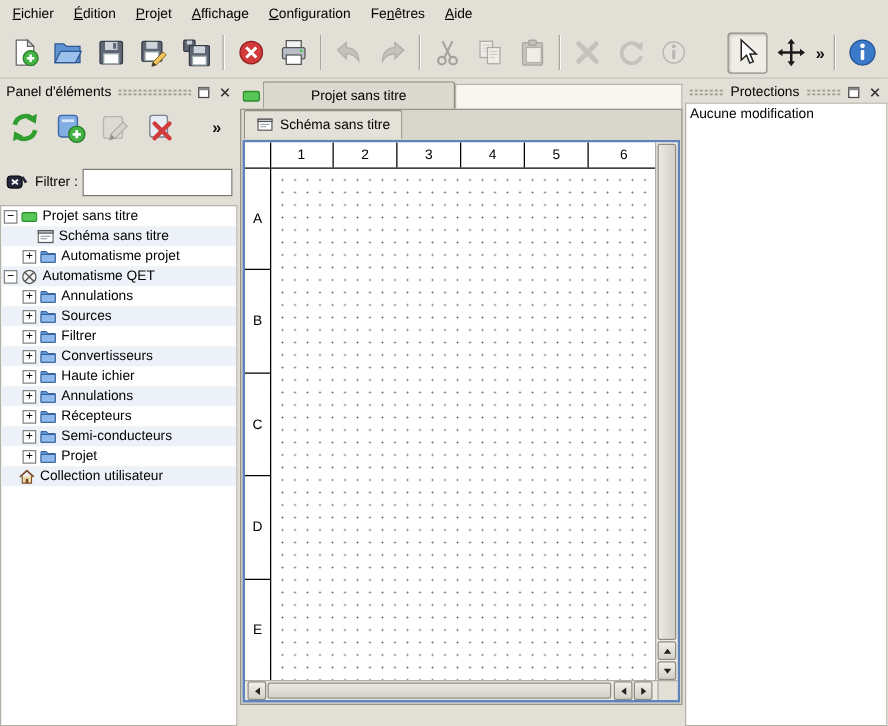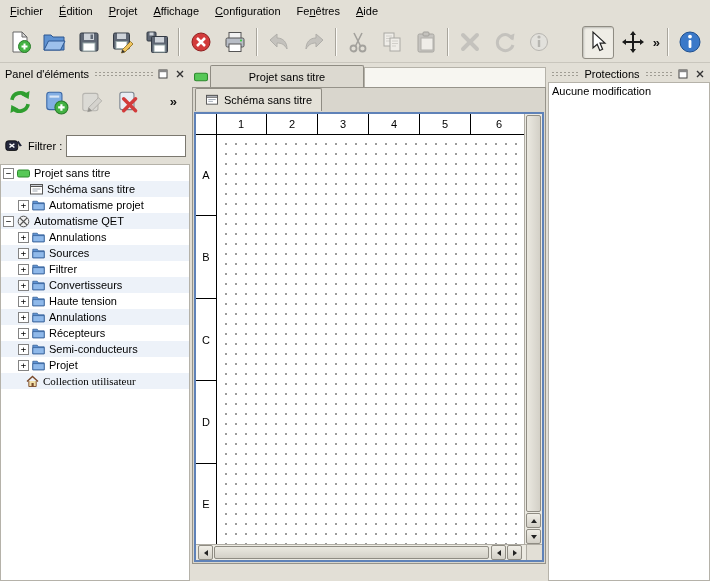--- a/index.html
+++ b/index.html
@@ -446,21 +446,21 @@
             <span class="tree-label">Convertisseurs</span>
           </div>
           <div class="tree-row" style="padding-left: 17px;">
             <span class="expander">+</span>
             <span class="icon">
               <svg viewBox="0 0 13 13">
                 <path d="M0.8 2.2h4.4l1.3 1.6h5.7v7H0.8z" fill="#5e92d2" stroke="#2c5791" stroke-width="0.7"></path>
                 <path d="M0.8 4.6h11.4v6.2H0.8z" fill="#8fb9ea" stroke="#2c5791" stroke-width="0.7"></path>
               </svg>
             </span>
-            <span class="tree-label">Haute tension</span>
+            <span class="tree-label">Haute ichier</span>
           </div>
           <div class="tree-row alt" style="padding-left: 17px;">
             <span class="expander">+</span>
             <span class="icon">
               <svg viewBox="0 0 13 13">
                 <path d="M0.8 2.2h4.4l1.3 1.6h5.7v7H0.8z" fill="#5e92d2" stroke="#2c5791" stroke-width="0.7"></path>
                 <path d="M0.8 4.6h11.4v6.2H0.8z" fill="#8fb9ea" stroke="#2c5791" stroke-width="0.7"></path>
               </svg>
             </span>
             <span class="tree-label">Annulations</span>
@@ -488,21 +488,21 @@
           <div class="tree-row" style="padding-left: 17px;">
             <span class="expander">+</span>
             <span class="icon">
               <svg viewBox="0 0 13 13">
                 <path d="M0.8 2.2h4.4l1.3 1.6h5.7v7H0.8z" fill="#5e92d2" stroke="#2c5791" stroke-width="0.7"></path>
                 <path d="M0.8 4.6h11.4v6.2H0.8z" fill="#8fb9ea" stroke="#2c5791" stroke-width="0.7"></path>
               </svg>
             </span>
             <span class="tree-label">Projet</span>
           </div>
-          <div class="tree-row alt" style="padding-left: 13px; font-family: Liberation Serif, serif;">
+          <div class="tree-row alt" style="padding-left: 2px;">
             <span class="exp-spacer"></span>
             <span class="icon">
               <svg viewBox="0 0 13 13">
                 <path d="M1 6.5L6.5 1.5 12 6.5" fill="none" stroke="#7a4a2a" stroke-width="1.4"></path>
                 <path d="M2.8 6v5.5h7.4V6" fill="#f0dfa8" stroke="#7a4a2a" stroke-width="0.9"></path>
                 <rect x="5.5" y="8" width="2.2" height="3.5" fill="#7a4a2a"></rect>
               </svg>
             </span>
             <span class="tree-label">Collection utilisateur</span>
           </div>

